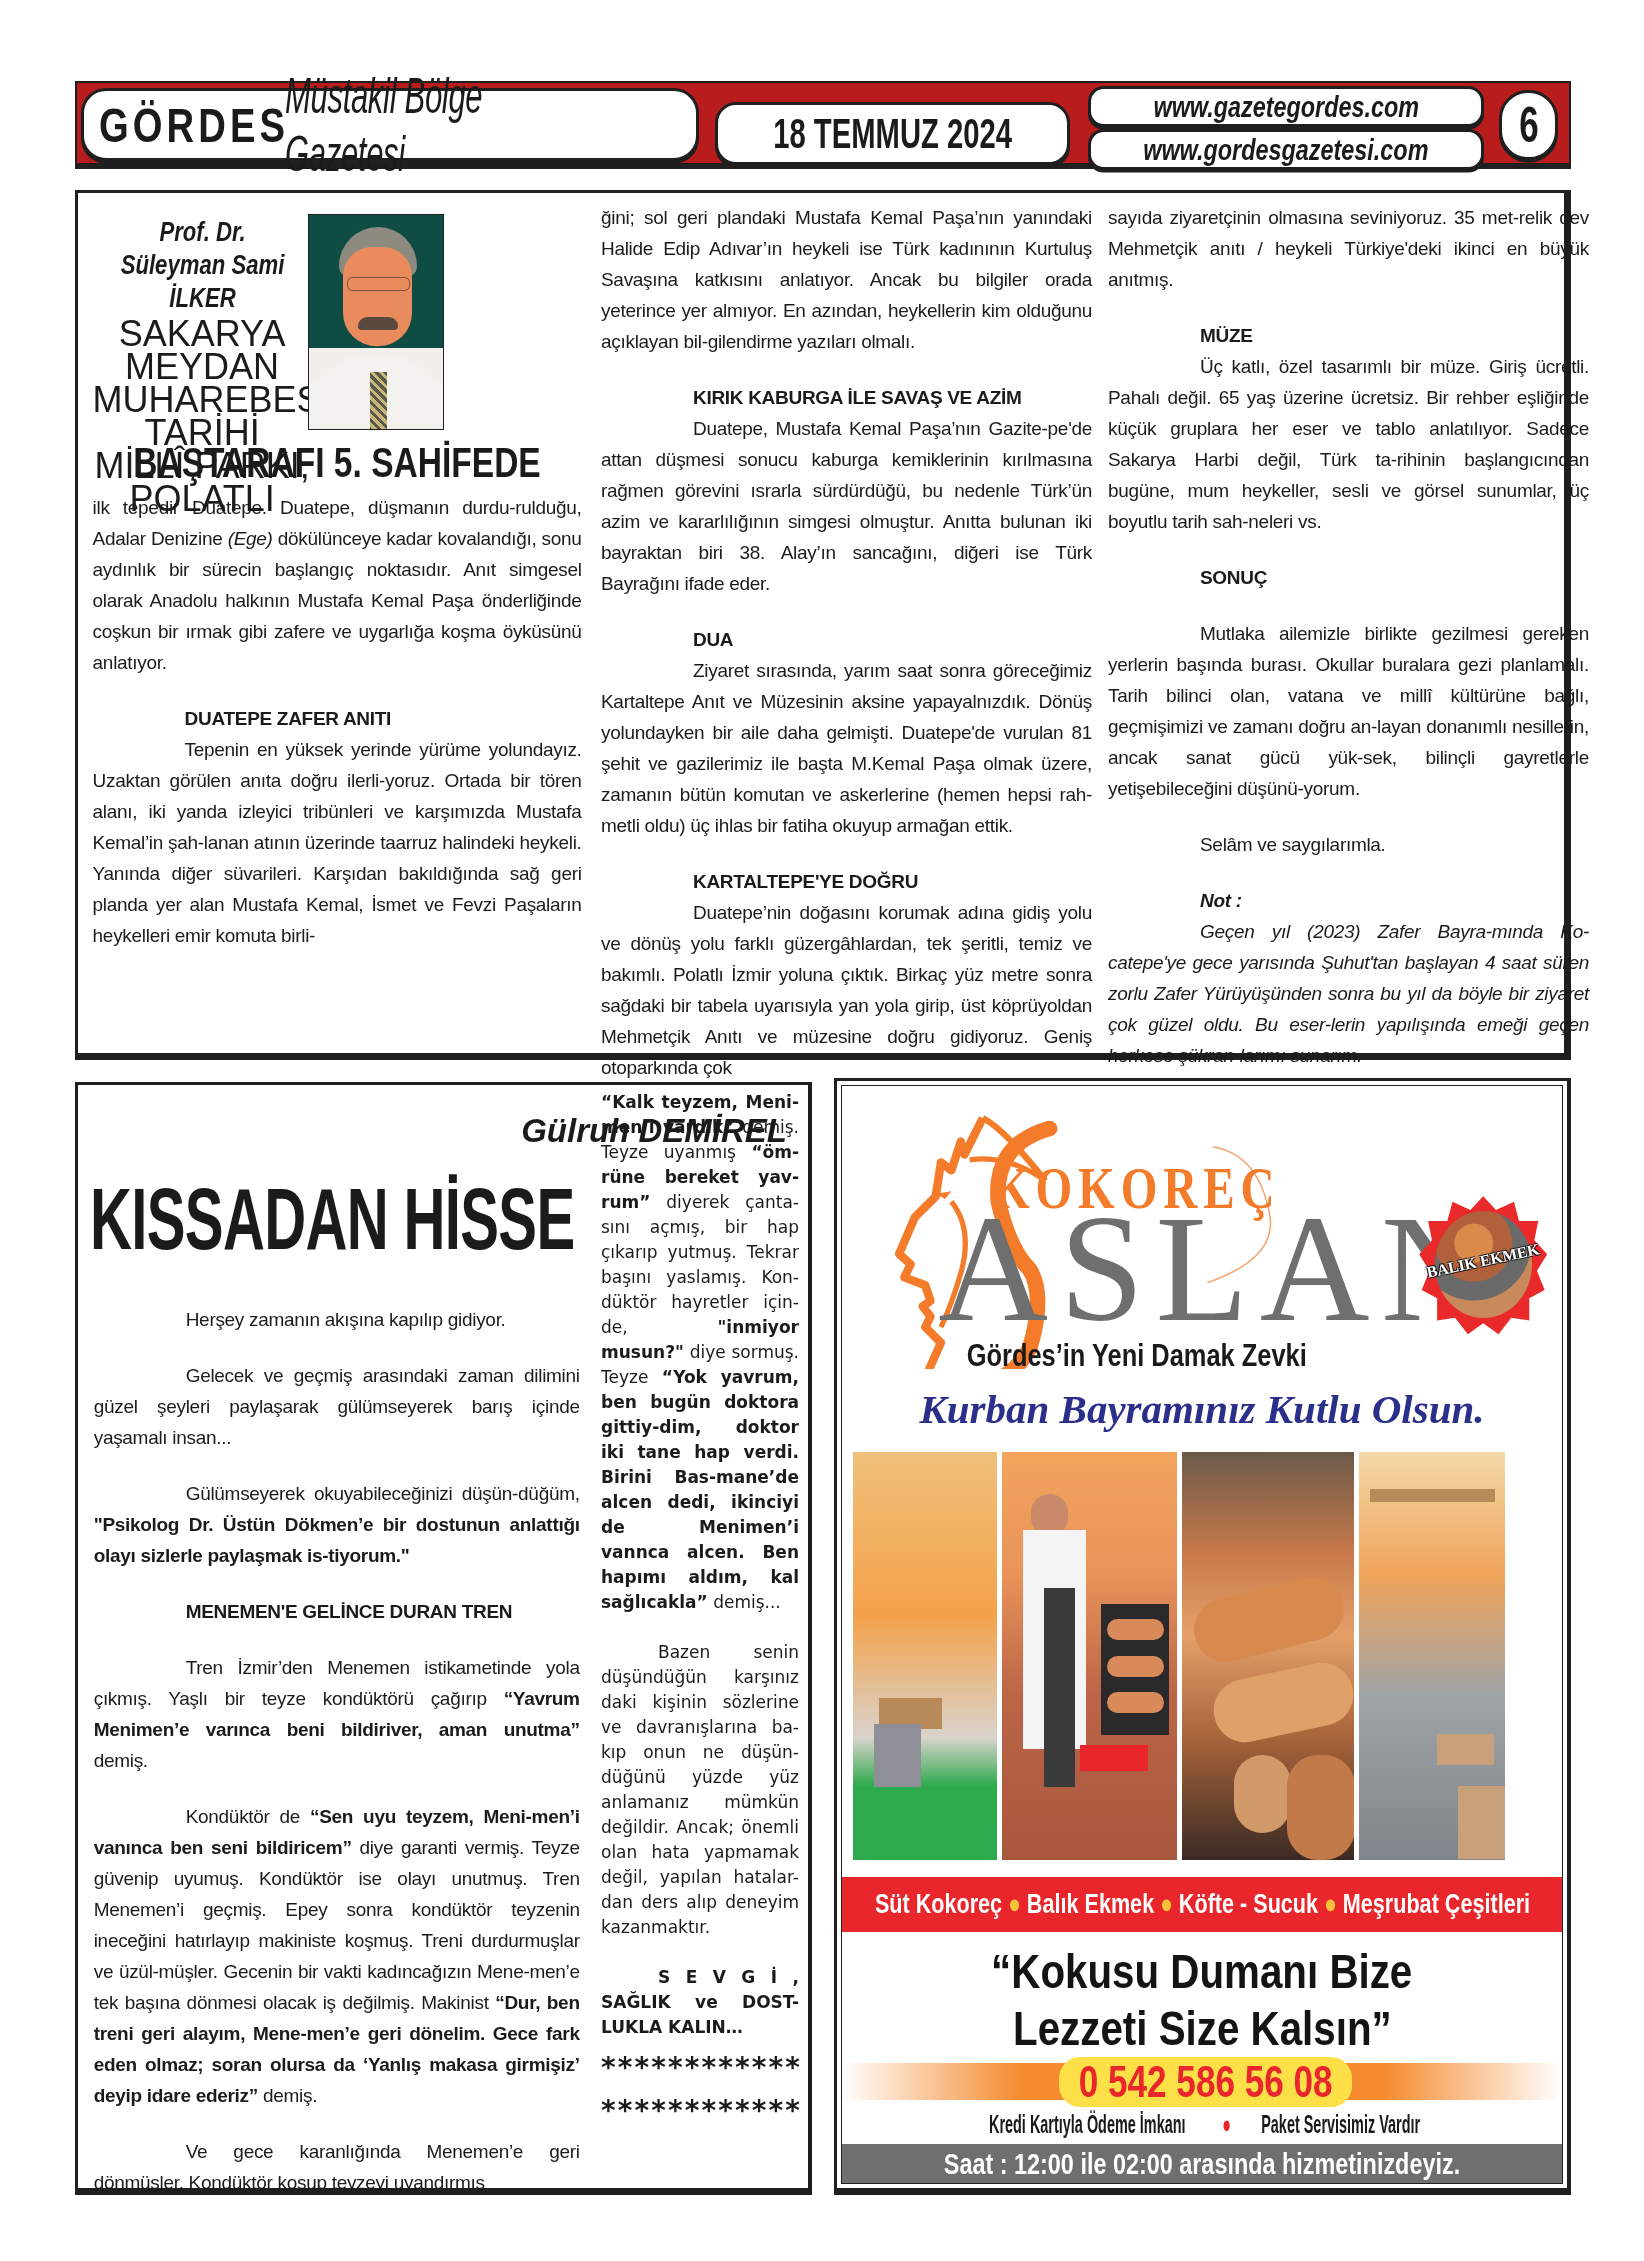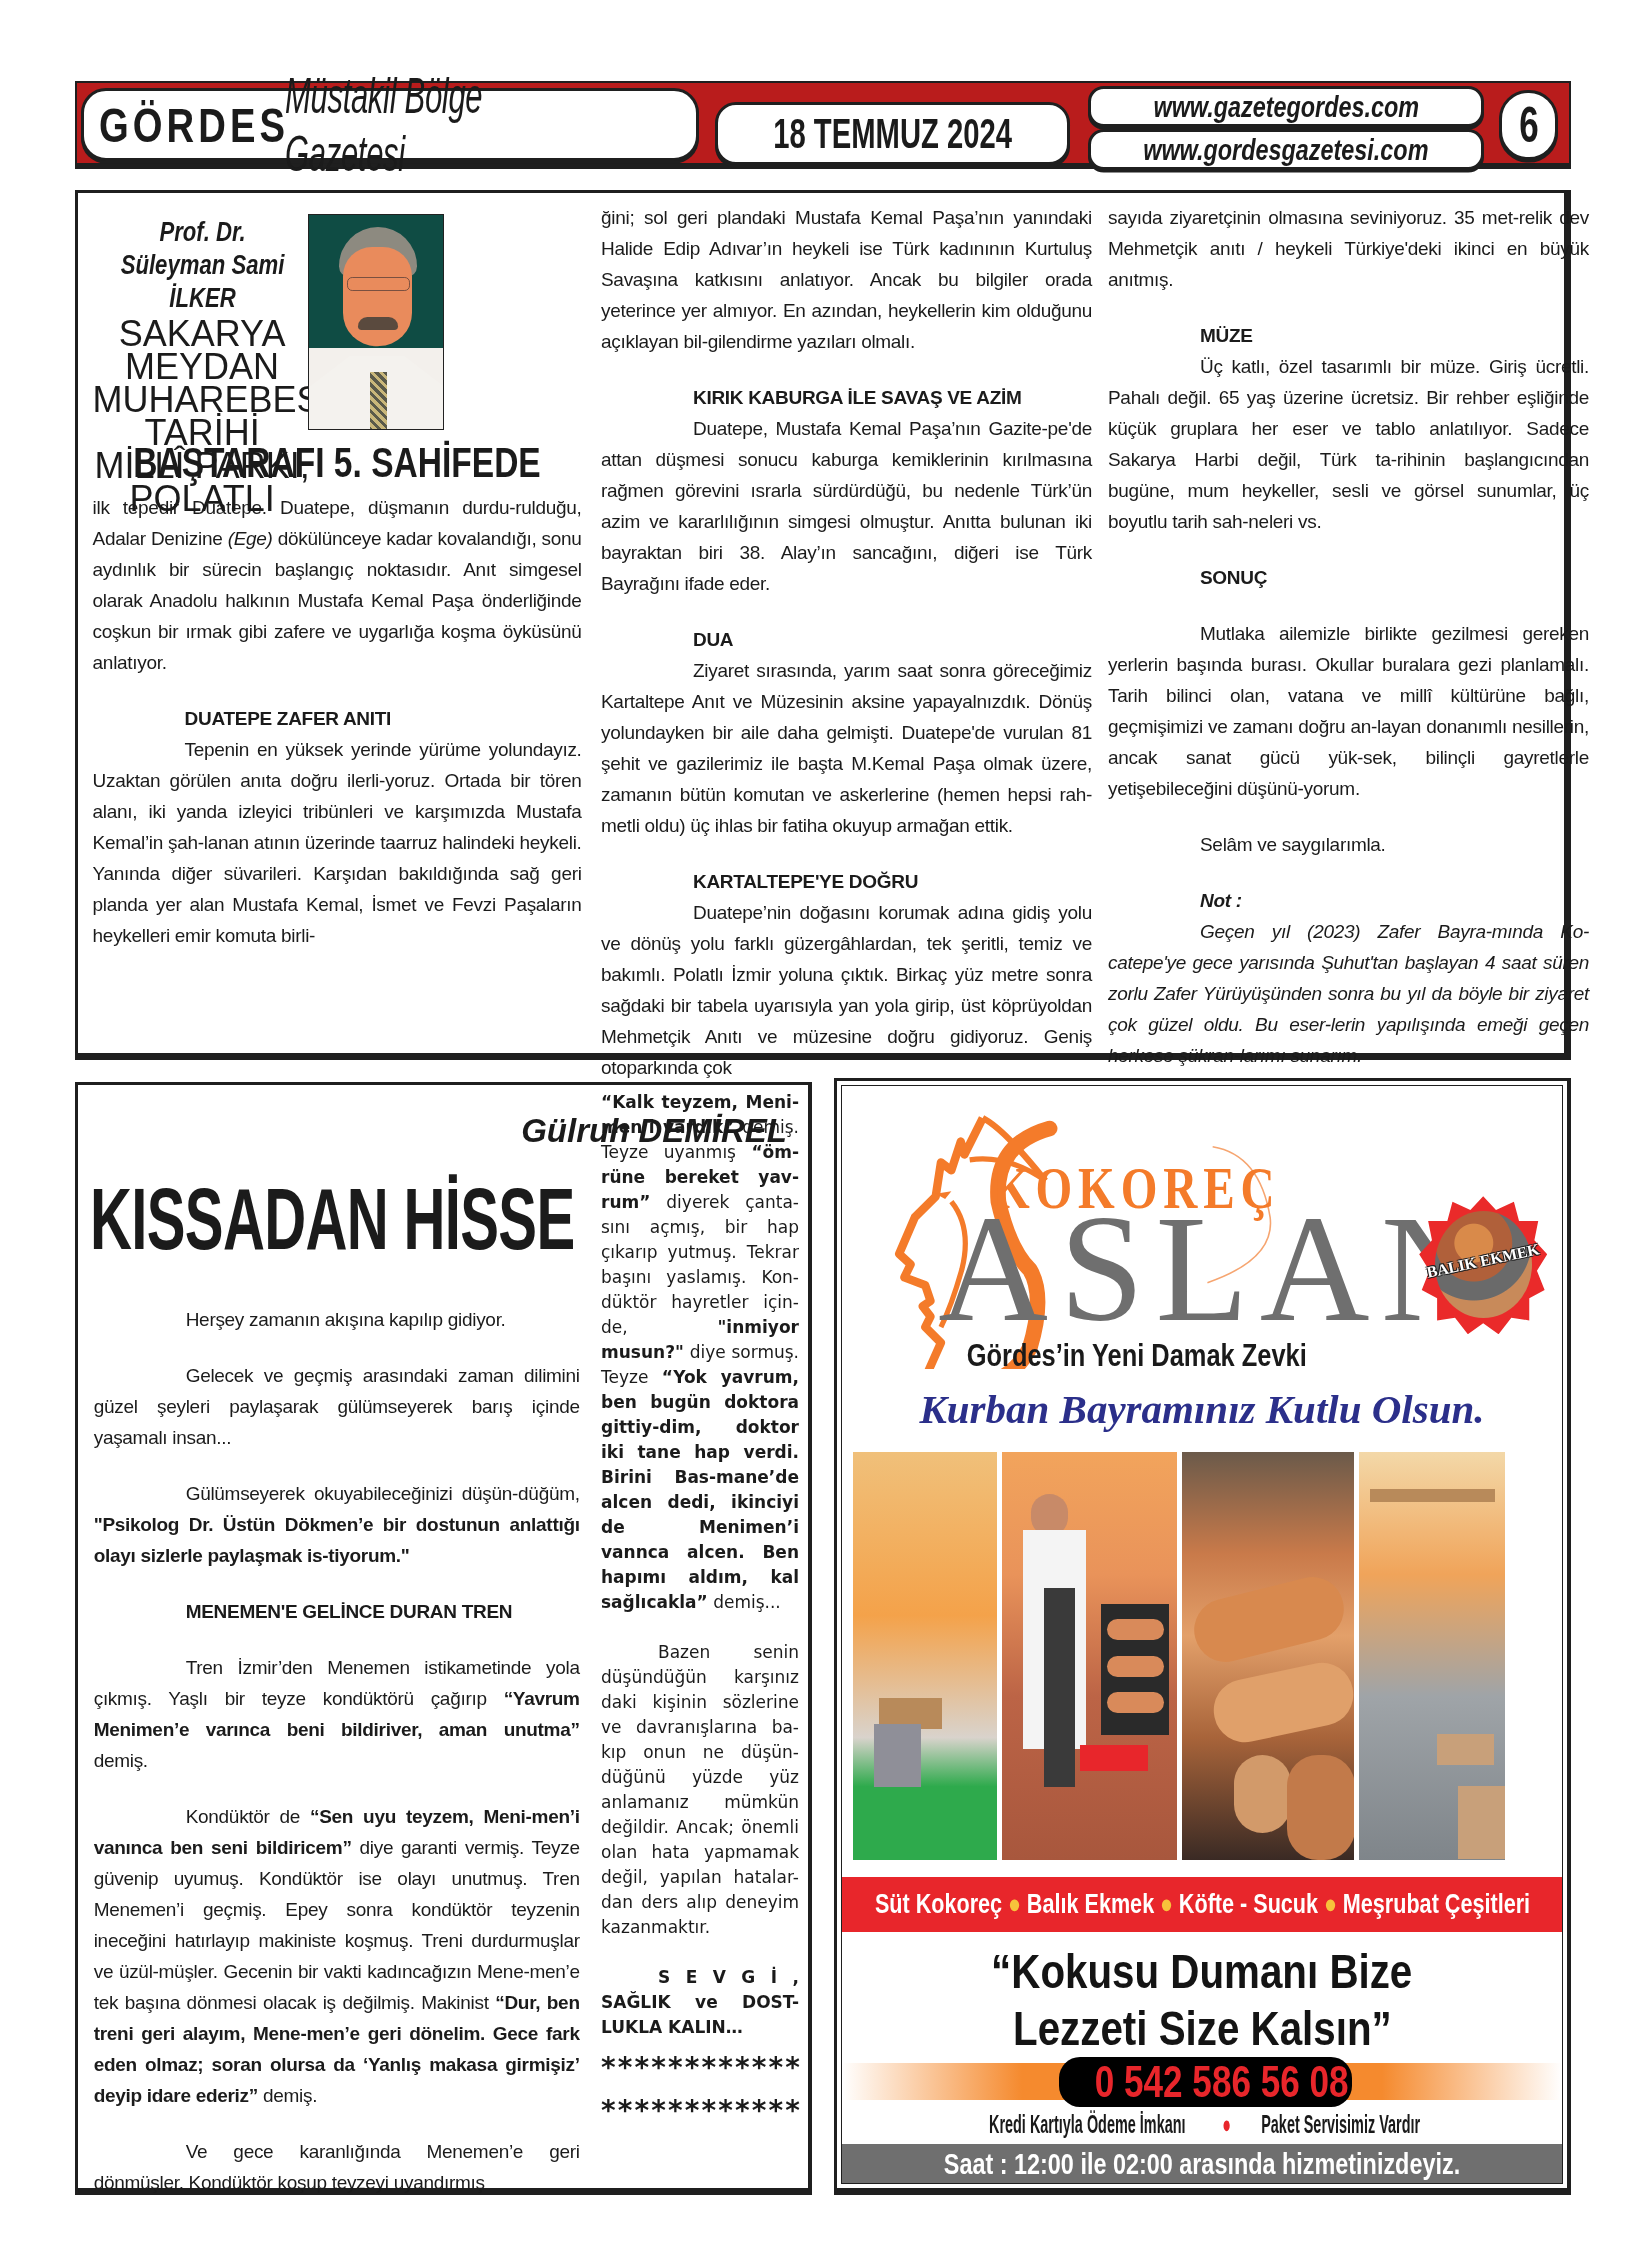--- a/index.html
+++ b/index.html
@@ -133,22 +133,22 @@
   .slogan {
     position: absolute; left: 0; top: 857px; width: 100%; text-align: center; font-weight: 900;
     font-size: 48px; line-height: 57px; color: #141414;
   }
   .slogan span { display: inline-block; transform: scaleX(0.84); white-space: nowrap; }
   .phone-band {
     position: absolute; left: 0; top: 977px; width: 100%; height: 37px;
     background: linear-gradient(90deg, #fff 0%, #f58a2e 25%, #f58a2e 75%, #fff 100%);
   }
   .phone-pill {
-    position: absolute; left: 217px; top: 971px; width: 293px; height: 50px; background: #000000;
-    border-radius: 21px; display: flex; align-items: center; justify-content: flex-start;
+    position: absolute; left: 217px; top: 971px; width: 293px; height: 50px; background: #fde047;
+    border-radius: 21px; display: flex; align-items: center; justify-content: center;
     color: #e8262b; font-weight: 900; font-size: 45px;
   }
   .phone-pill span { transform: scaleX(0.78); display: inline-block; white-space: nowrap; }
   .kredi {
     position: absolute; left: 0; top: 1024px; width: 100%; text-align: center; font-weight: 700; font-size: 25px; color: #1a1a1a;
   }
   .kredi span { display: inline-block; transform: scaleX(0.76); white-space: nowrap; }
   .kredi .dotr { color: #e8262b; margin: 0 5.2px; }
   .saat {
     position: absolute; left: 0; top: 1058px; width: 100%; height: 40px; background: #6f6f6f; color: #fff;

